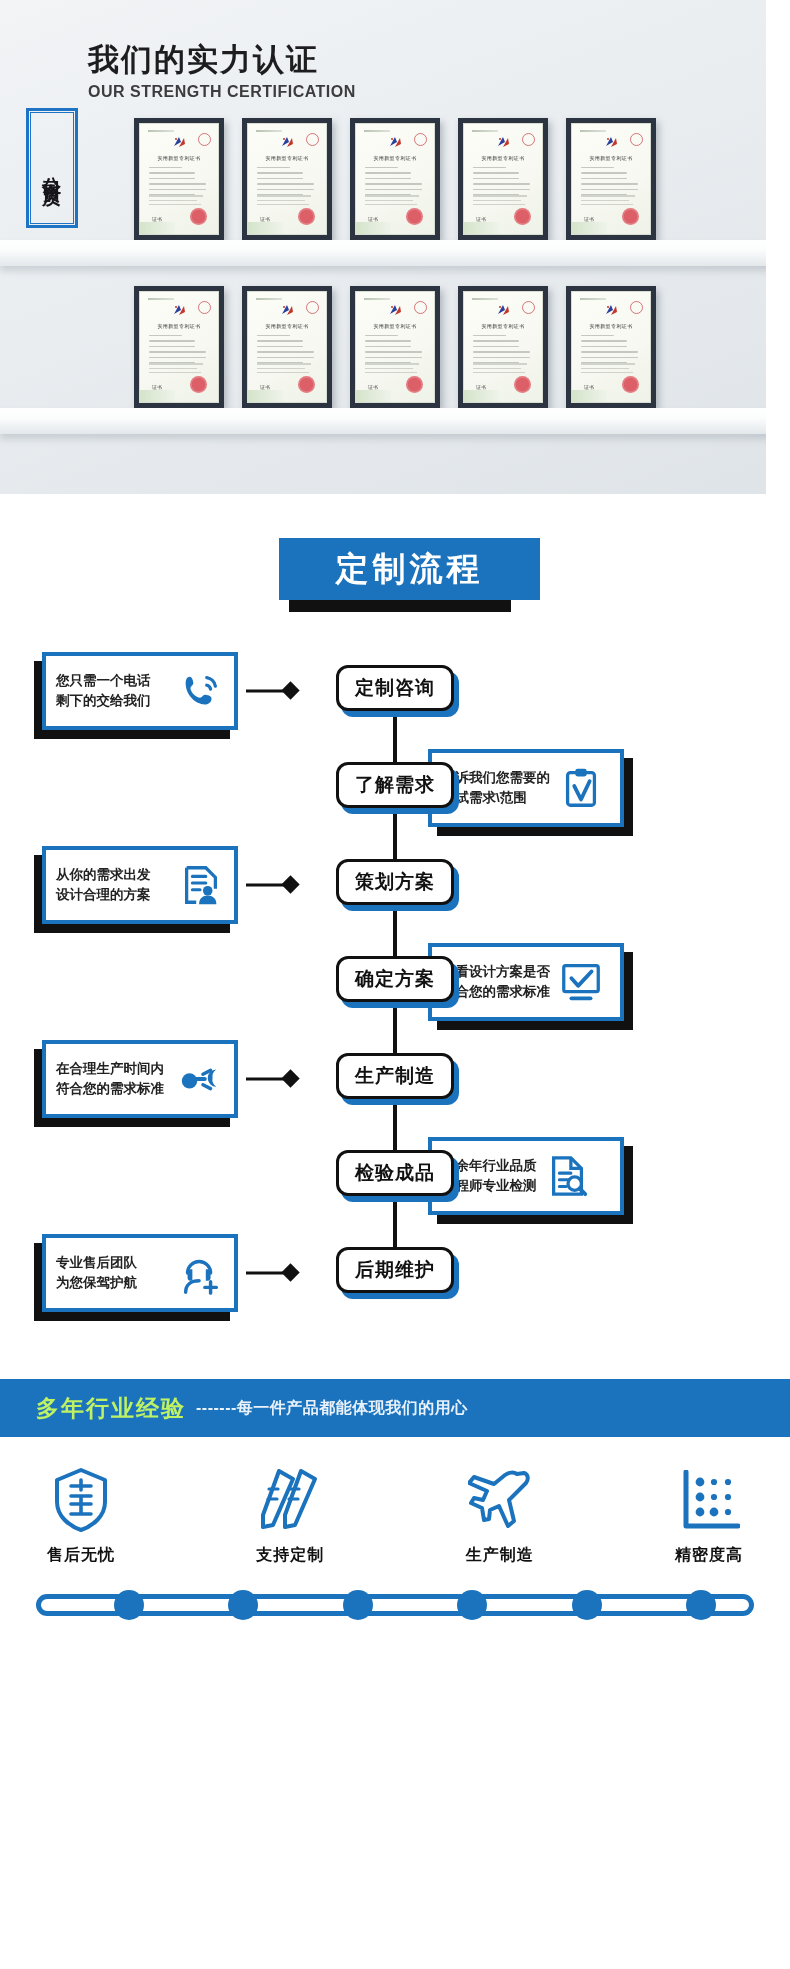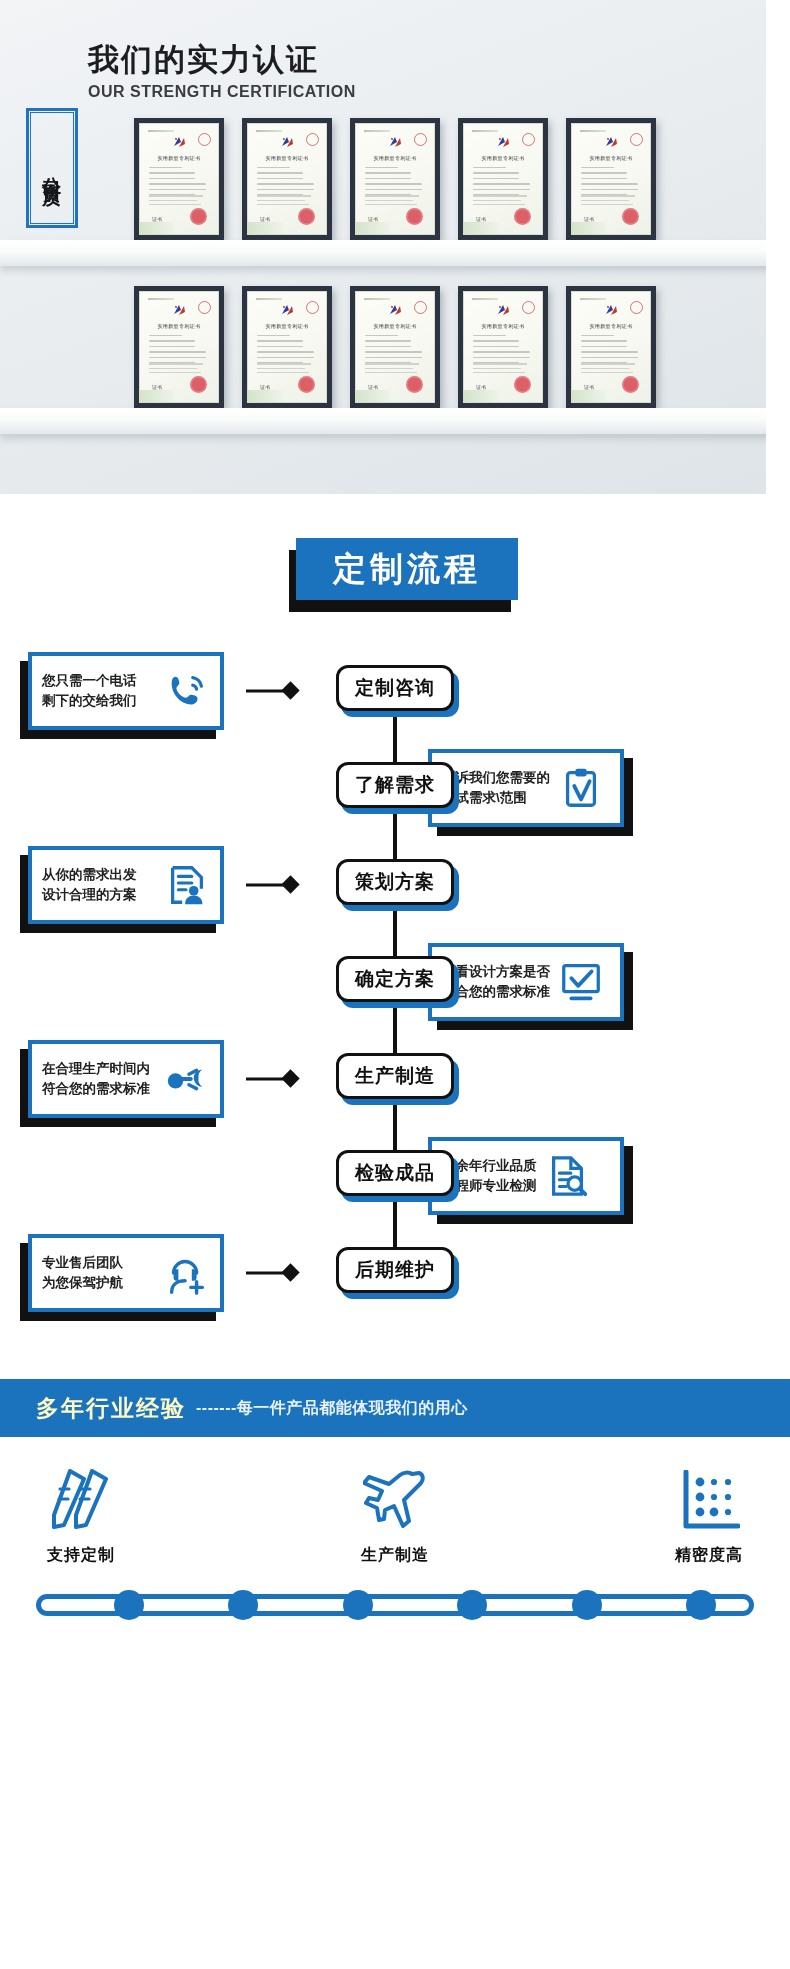--- a/index.html
+++ b/index.html
@@ -116,21 +116,21 @@
   
   .flow-section{ position:relative; width:790px; background:#fff; padding-bottom:10px; }
 
   .flow-title{
     position:relative; width:232px; margin:0 auto; margin-top:44px; height:74px;
   }
   .flow-title .shadow{
     position:absolute;left:10px;top:12px;width:222px;height:62px;background:#111;
   }
   .flow-title .box{
-    position:absolute;left:17px;top:0;width:222px;height:62px;background:#1b73bd;
+    position:absolute;left:0;top:0;width:261px;height:62px;background:#1b73bd;
     display:flex;align-items:center;justify-content:center;
   }
   .flow-title .box span{
     font-size:33px;font-weight:bold;color:#fff;letter-spacing:4px;
   }
 
   .flow-wrap{ position:relative; width:790px; margin-top:30px; }
 
   .spine{
     position:absolute; left:50%; transform:translateX(-50%);
@@ -158,21 +158,21 @@
     display:flex;align-items:center;justify-content:center;
   }
   .pill .face span{
     font-size:19px;font-weight:bold;color:#111;letter-spacing:1px;white-space:nowrap;
   }
 
   
   .card{
     position:absolute; width:196px; height:78px;
   }
-  .card.left  { left:28px; }
+  .card.left  { left:42px; }
   .card.right { left:428px; }
   .card .cshadow{
     position:absolute;left:-8px;top:9px;width:196px;height:78px;background:#111;
   }
   .card.right .cshadow{ left:9px; }
   .card .cface{
     position:absolute;left:0;top:0;width:196px;height:78px;
     background:#fff;border:4px solid #1b73bd;
     display:flex;align-items:center;gap:8px;padding:0 10px;
   }
@@ -196,21 +196,21 @@
   .conn.l{ left:246px; width:46px; }
   .conn.l .dia{ right:-5px; }
   .conn.r{ left:398px; width:46px; }
   .conn.r .dia{ left:-5px; }
 
   
   .banner{
     width:790px;height:58px;background:#1b73bd;margin-top:48px;
     display:flex;align-items:center;padding-left:36px;gap:10px;
   }
-  .banner .b1{ font-size:23px;font-weight:bold;color:#fef9c3;letter-spacing:2px; }
+  .banner .b1{ font-size:23px;font-weight:bold;color:#bef264;letter-spacing:2px; }
   .banner .b2{ font-size:16px;font-weight:bold;color:#e9f2fa;letter-spacing:.5px; }
 
   .features{
     width:790px;padding:30px 26px 0 26px;
     display:flex;justify-content:space-between;align-items:flex-end;
   }
   .feat{ width:110px;display:flex;flex-direction:column;align-items:center;gap:12px; }
   .feat .ficon{ height:66px;display:flex;align-items:center;justify-content:center; }
   .feat .flabel{ font-size:16px;font-weight:bold;color:#111;letter-spacing:1px; }
 
@@ -745,20 +745,29 @@
     </div>
   </section>
 
   <section>
     <div class="banner">
       <div class="b1">多年行业经验</div>
       <div class="b2">-------每一件产品都能体现我们的用心</div>
     </div>
 
     <div class="features" id="features">
+        <div class="feat">
+          <div class="ficon">
+            <svg width="56" height="64" viewBox="0 0 56 64">
+              <path d="M28 2 L52 12v22c0 14-12 24-24 28C16 58 4 48 4 34V12z" stroke="#1b73bd" stroke-width="4" fill="none" stroke-linejoin="round"></path>
+              <path d="M18 18h20M28 12v10M18 28h20M18 36h20M28 28v18M18 46h20" stroke="#1b73bd" stroke-width="3.6" stroke-linecap="round"></path>
+            </svg>
+          </div>
+          <div class="flabel">售后无忧</div>
+        </div>
         <div class="feat">
           <div class="ficon">
             <svg width="62" height="62" viewBox="0 0 62 62">
               <path d="M20 2 L34 10 L14 56 L4 58 L4 46 Z" stroke="#1b73bd" stroke-width="4" fill="none" stroke-linejoin="round"></path>
               <path d="M42 2 L56 10 L36 56 L26 58 L26 46 Z" stroke="#1b73bd" stroke-width="4" fill="none" stroke-linejoin="round"></path>
               <path d="M10 20h9M9 30h9M31 20h9M30 30h9" stroke="#1b73bd" stroke-width="3.2" stroke-linecap="round"></path>
             </svg>
           </div>
           <div class="flabel">支持定制</div>
         </div>

